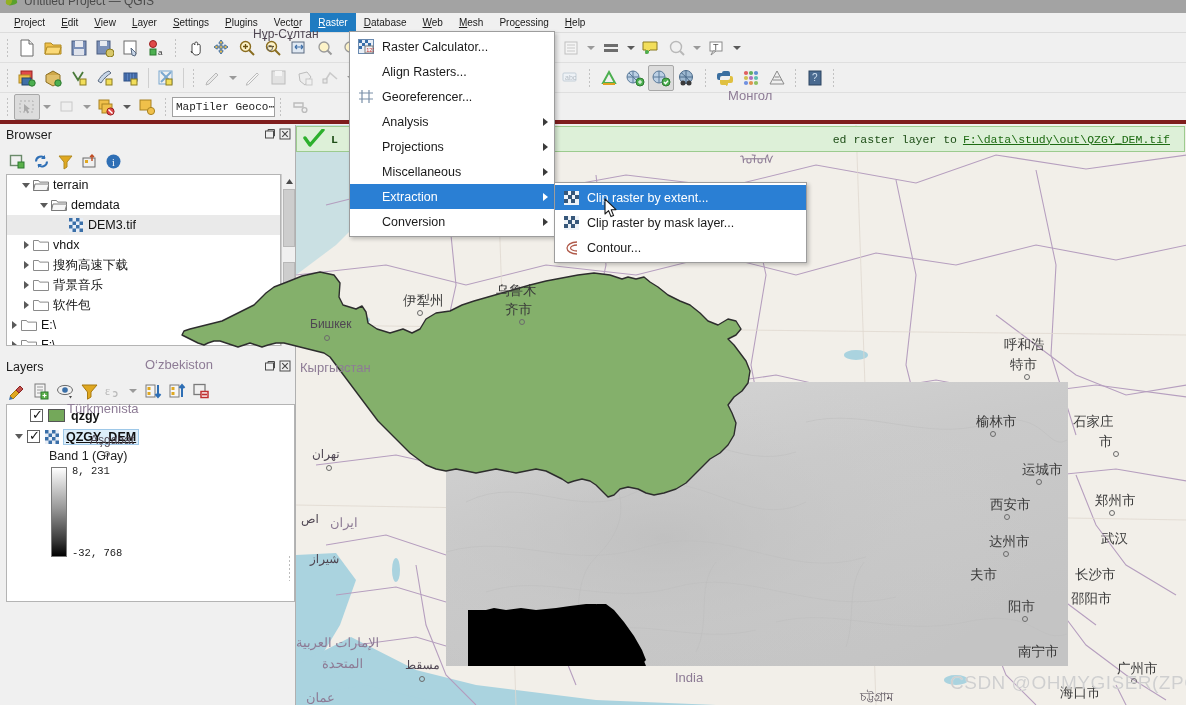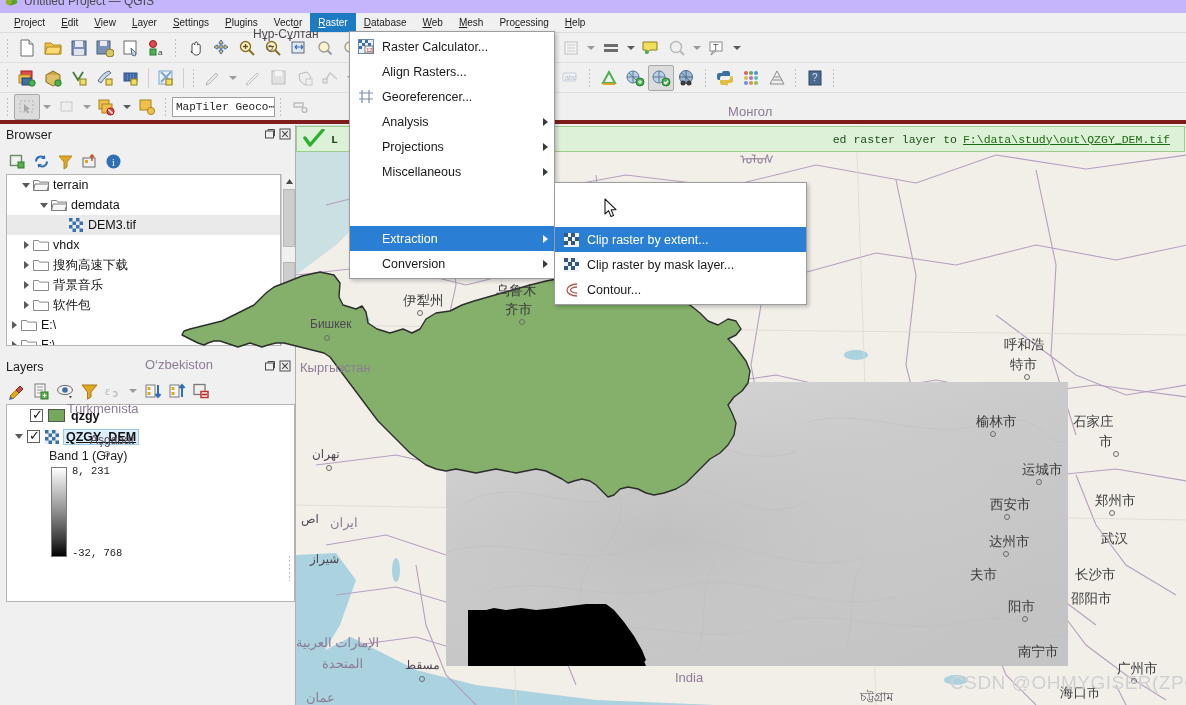--- a/index.html
+++ b/index.html
@@ -10,21 +10,21 @@
     font-family: "Liberation Sans", sans-serif;
     font-size: 12px;
     background: #f0f0f0;
     -webkit-font-smoothing: antialiased;
   }
   #app { position: relative; width: 1186px; height: 705px; background: #f0f0f0; }
 
   
   .titlebar {
     position: absolute; left: 0; top: 0; width: 1186px; height: 13px;
-    background: #c4b5fd; overflow: hidden;
+    background: #a3a3a3; overflow: hidden;
   }
   .titlebar .tb-inner {
     position: absolute; left: 0; top: -6px;
     display: flex; align-items: center; gap: 5px; padding-left: 6px;
     font-size: 12px; color: #4a4a4a; white-space: nowrap;
   }
   .qgis-logo {
     width: 13px; height: 13px; position: relative; flex: none;
   }
   .qgis-logo .g1 { position:absolute; left:1px; top:4px; width:10px; height:6px;
@@ -154,21 +154,21 @@
     text-shadow: 0 0 1px rgba(255,255,255,.6);
   }
 
   
   .dropdown {
     position: absolute; background: #fff; border: 1px solid #9d9d9d;
     box-shadow: 2px 2px 4px rgba(0,0,0,.22); z-index: 100; padding: 2px 0;
   }
   .dd-item { height: 25px; display: flex; align-items: center; padding: 0 6px;
              font-size: 12.5px; color: #1a1a1a; white-space: nowrap; }
-  .dd-item.hl { background: #2a7fd4; color: #fff; margin-top: 42px; }
+  .dd-item.hl { background: #2a7fd4; color: #fff; }
   .dd-ico { width: 20px; height: 18px; flex:none; margin-right: 6px;
             display:flex; align-items:center; justify-content:center; }
   .dd-label { flex: 1 1 auto; }
   .dd-arrow { margin-left: 20px; flex:none; }
   .dd-arrow::after { content:""; display:block; border-top:4px solid transparent;
                      border-bottom:4px solid transparent; border-left:5px solid #3a3a3a; }
   .dd-item.hl .dd-arrow::after { border-left-color:#fff; }
 
   .cursor { position: absolute; z-index: 200; pointer-events: none; }
 </style>
@@ -1029,21 +1029,21 @@
                L286 212 L276 208 L268 202 L260 196 L252 188 L244 180 L236 172 L228 164 L222 156 L216 148 L210 140
                L204 132 L198 124 L192 116 L186 108 L180 100 L174 96 L166 94 L158 92 L150 90 L142 88 L134 86
                L126 86 L118 88 L112 90 L106 88 L100 86 L94 88 L88 90 L82 88 L76 86 L70 84 L64 84 L58 86 L54 88
                L48 86 L44 84 L40 82 L36 80 L32 78 L34 74 L40 72 L48 70 L56 68 L64 66 L72 64 L80 60 L88 56
                L96 52 L104 48 L110 42 L116 36 L124 30 Z" fill="#84b06b" stroke="#2d2d2d" stroke-width="1.4" stroke-linejoin="round"></path>
     </svg>
 
     <div id="map-labels">
       <div class="mlabel lab-city" style="left: 253px; top: 27px;">Нұр-Сұлтан</div>
       <div class="citydot" style="left: 267px; top: 45px;"></div>
-      <div class="mlabel lab-country" style="left: 728px; top: 104px;">Монгол</div>
+      <div class="mlabel lab-country" style="left: 728px; top: 88px;">Монгол</div>
       <div class="mlabel lab-country" style="left: 714px; top: 123px;">улс ᠮᠣᠩᠭᠣᠯ</div>
       <div class="mlabel lab-country" style="left: 740px; top: 145px;">ᠤᠯᠤᠰ</div>
       <div class="mlabel lab-city" style="left: 310px; top: 317px;">Бишкек</div>
       <div class="citydot" style="left: 324px; top: 335px;"></div>
       <div class="mlabel lab-cn" style="left: 403px; top: 292px;">伊犁州</div>
       <div class="citydot" style="left: 417px; top: 310px;"></div>
       <div class="mlabel lab-cn" style="left: 496px; top: 282px;">乌鲁木</div>
       <div class="mlabel lab-cn" style="left: 505px; top: 301px;">齐市</div>
       <div class="citydot" style="left: 519px; top: 319px;"></div>
       <div class="mlabel lab-country" style="left: 300px; top: 360px;">Кыргызстан</div>

